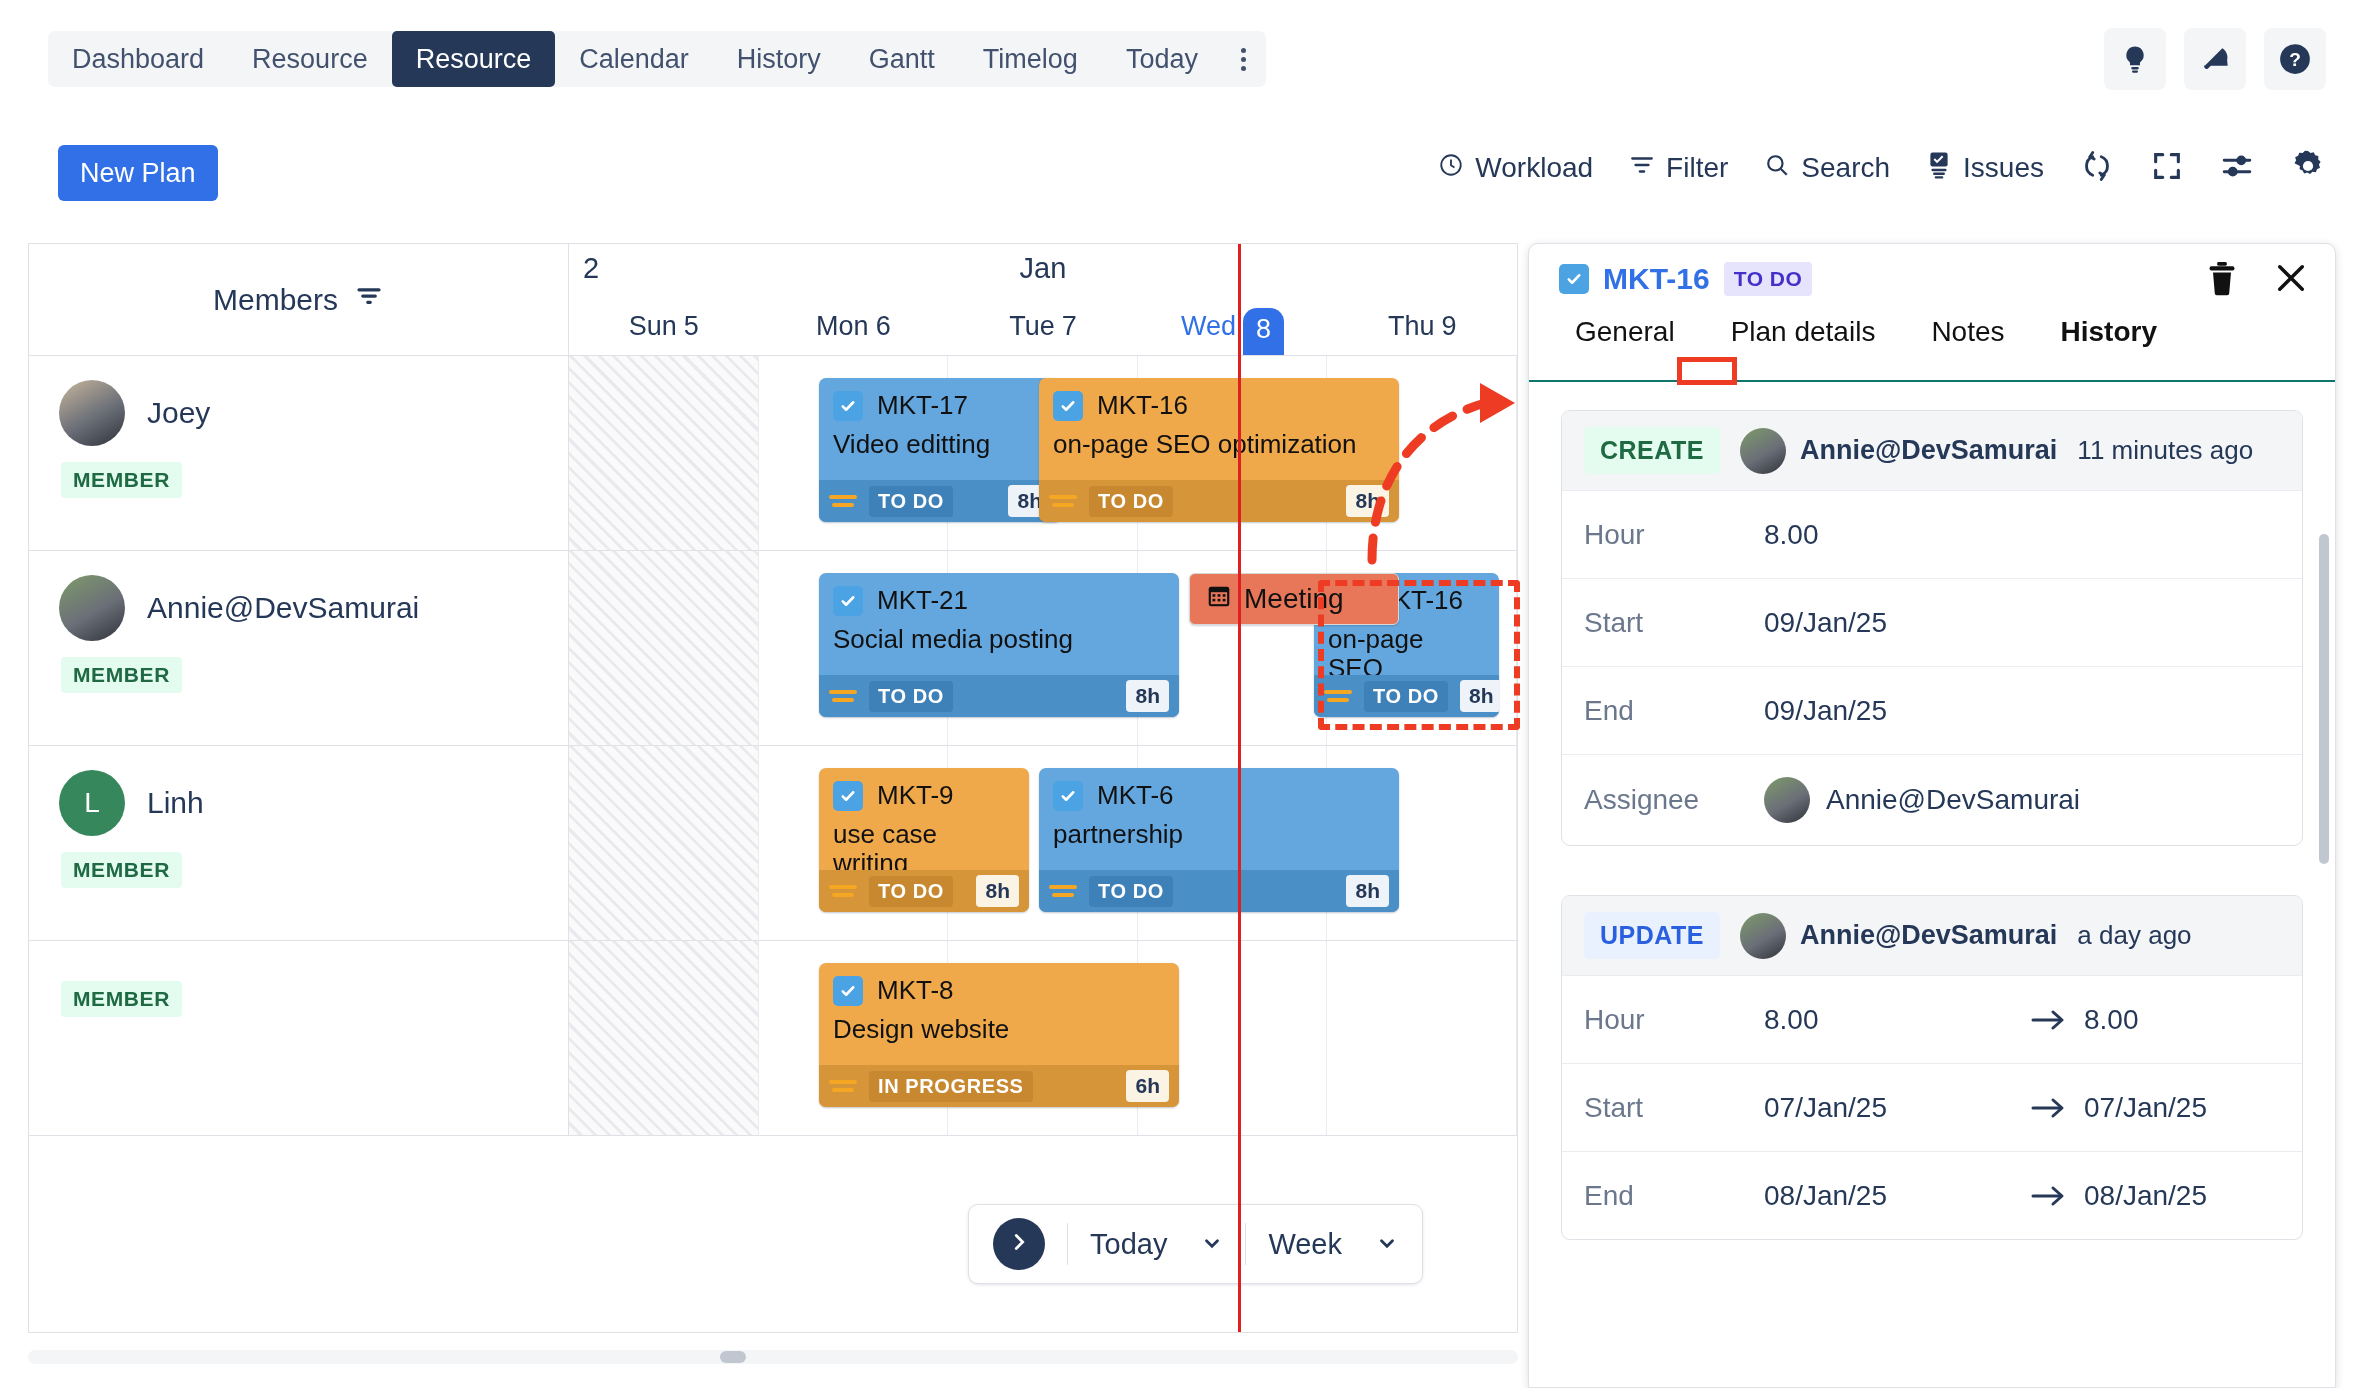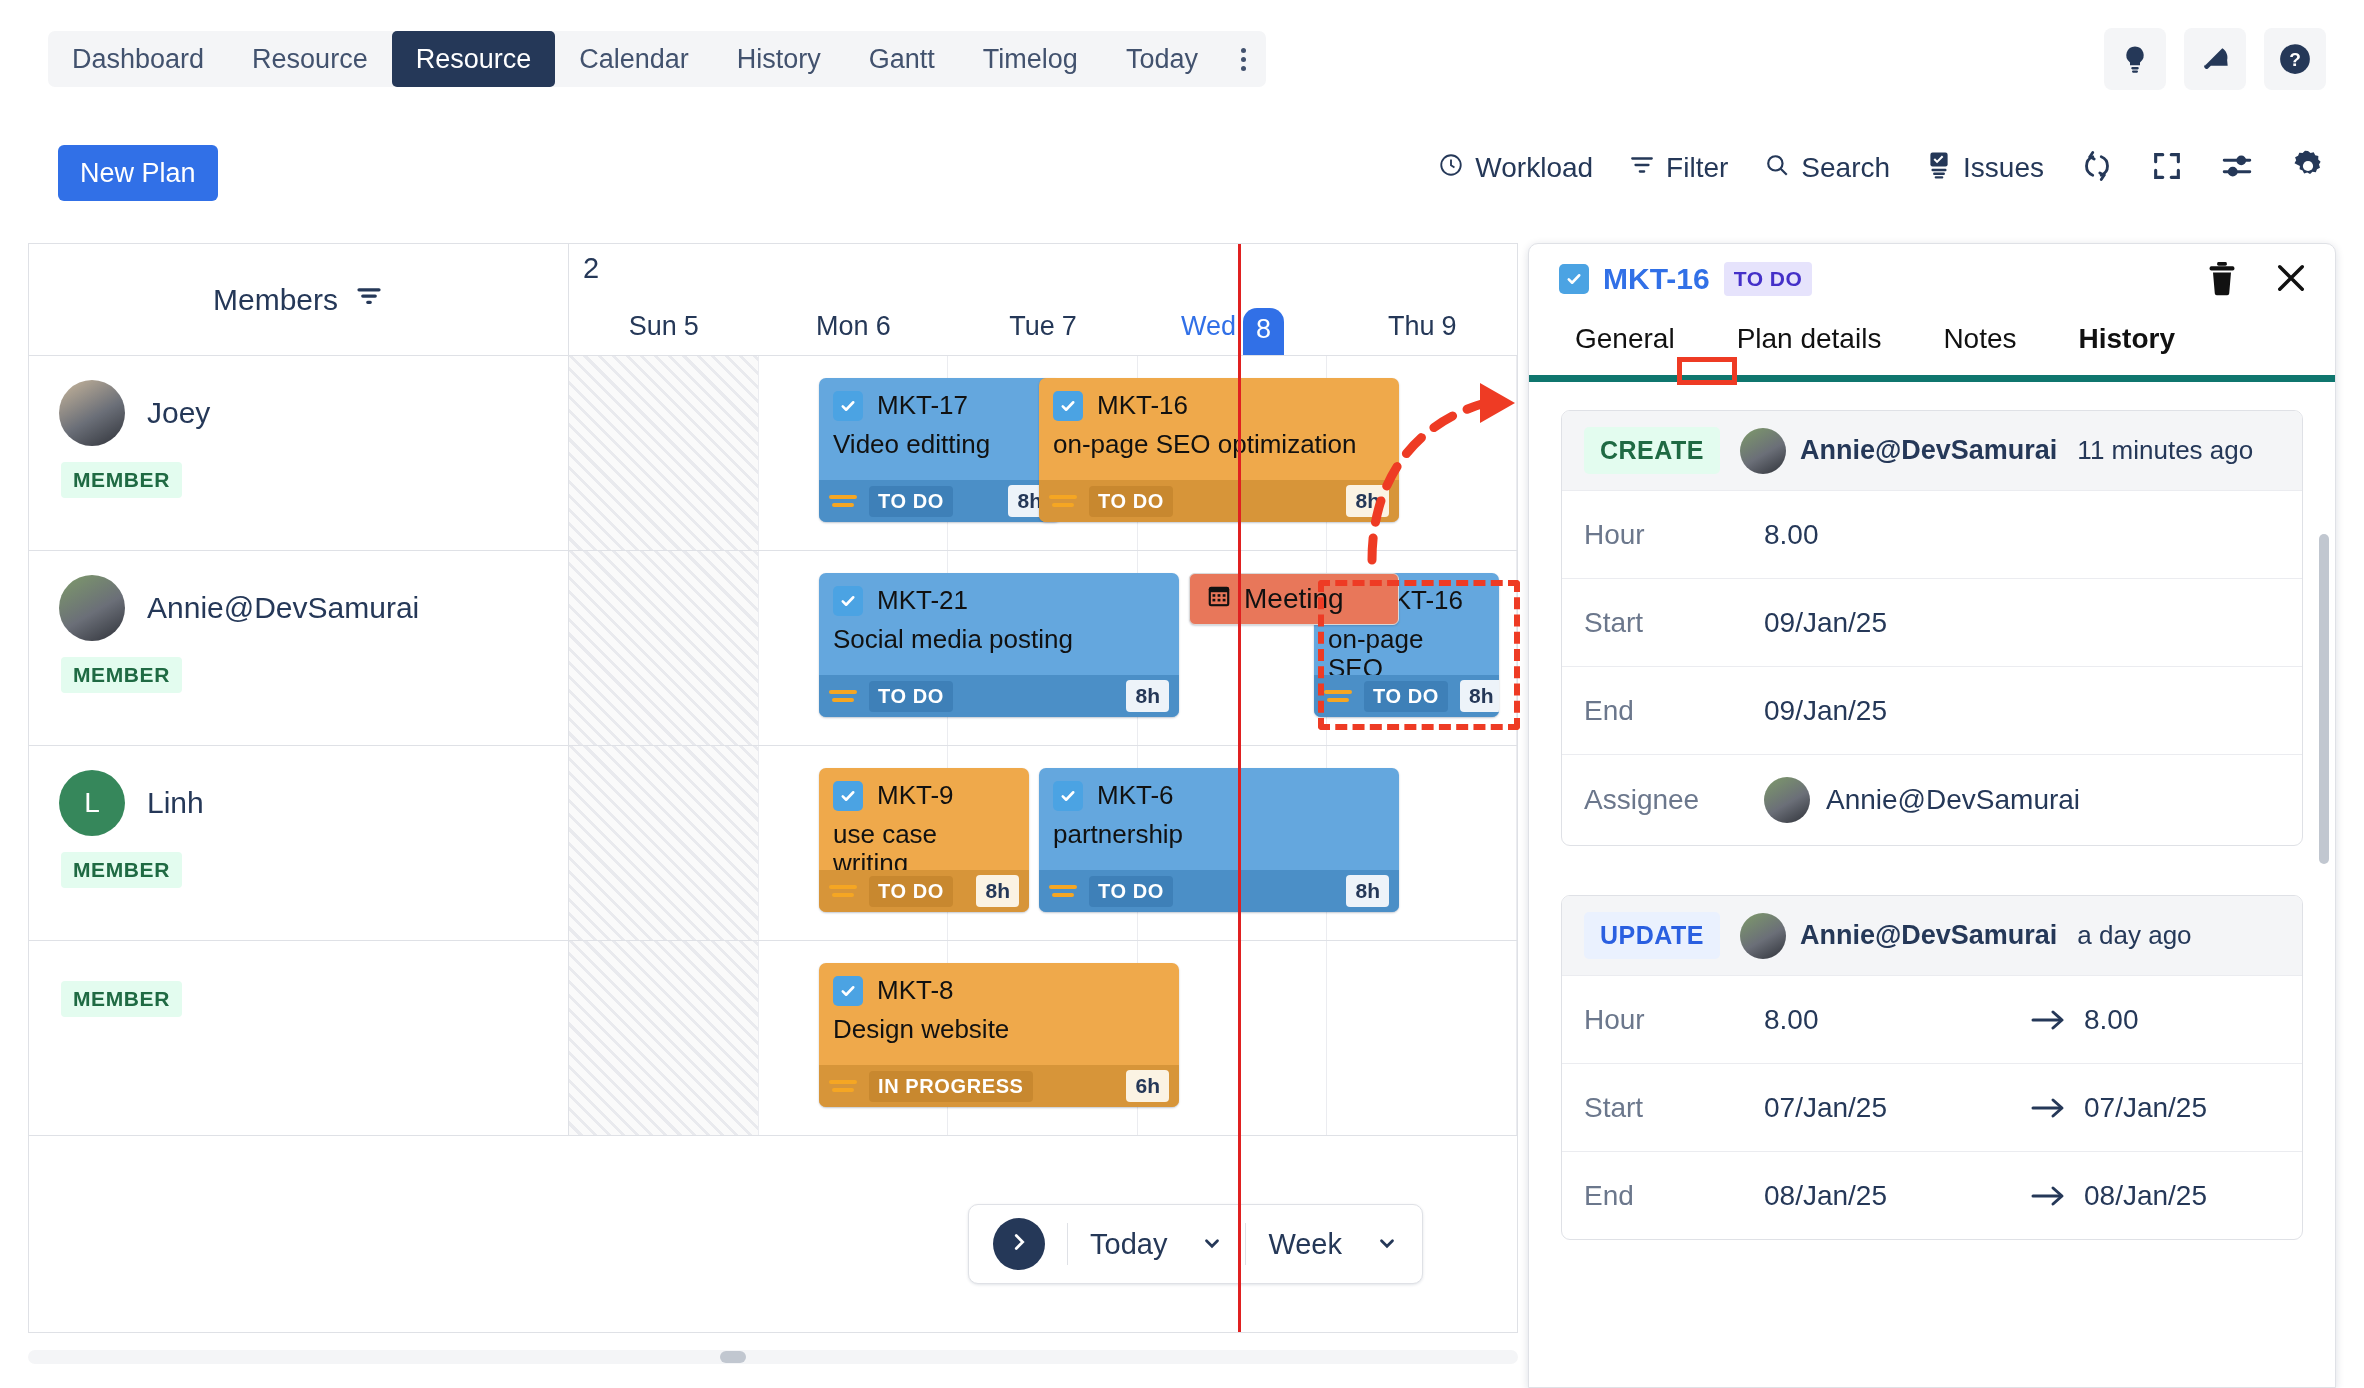--- a/index.html
+++ b/index.html
@@ -170,21 +170,21 @@
   .panel {
     position: absolute; left: 1528px; top: 243px; width: 808px; height: 1145px;
     background: #fff; border: 1px solid #DFE1E6; border-radius: 10px 10px 0 0;
     box-shadow: 0 2px 8px rgba(9,30,66,.14); overflow: hidden;
   }
   .panel-head { position: relative; height: 72px; padding: 18px 30px 0 30px; }
   .ph-left { display: flex; align-items: center; gap: 14px; }
   .ph-key { font-size: 30px; color: #3170E7; font-weight: bold; }
   .badge-todo { background: #E6E3FC; color: #4430C8; font-size: 21px; font-weight: bold; padding: 5px 10px; border-radius: 4px; letter-spacing: .5px; }
   .ph-right { position: absolute; right: 26px; top: 16px; display: flex; align-items: center; gap: 34px; }
-  .ptabs { display: flex; align-items: center; gap: 18px; padding: 0 24px; border-bottom: 7px solid #0f766e; height: 66px; }
+  .ptabs { display: flex; align-items: flex-start; gap: 12px; padding: 0 24px; border-bottom: 2px solid #0f766e; height: 66px; }
   .ptab { font-size: 28px; color: #111; padding: 0 22px 14px 22px; cursor: pointer; }
   .ptab.active { font-weight: bold; }
   .panel-body { position: absolute; left: 0; top: 140px; right: 0; bottom: 0; padding: 26px 32px 0 32px; overflow: hidden; }
   .hcard { border: 1px solid #DFE1E6; border-radius: 9px; overflow: hidden; margin-bottom: 49px; }
   .hcard-head {
     background: #F4F5F7; padding: 16px 22px; display: flex; align-items: center; gap: 20px;
   }
   .badge-create { background: #E3FCEF; color: #1F6A43; font-size: 25px; font-weight: bold; padding: 9px 16px; border-radius: 5px; letter-spacing: .5px; }
   .badge-update { background: #EAF1FE; color: #2A5FE0; font-size: 25px; font-weight: bold; padding: 9px 16px; border-radius: 5px; letter-spacing: .5px; }
   .hu { display: flex; align-items: center; gap: 14px; font-size: 27px; font-weight: bold; color: #253858; }
@@ -340,20 +340,21 @@
       <div class="members-head">
         <span>Members</span>
         <span>
           <svg width="30" height="30" viewBox="0 0 24 24" stroke="#253858" stroke-width="2.6" stroke-linecap="round">
               <path d="M4 7h16M7 12h10M11 17h2"></path>
             </svg>
         </span>
       </div>
       <div class="datehead">
         <div class="weeknum">2</div>
+        <div class="monthlbl">Jan</div>
         <div class="daycells" id="daycells">
             <div class="daycell">
               <span>Sun</span>
               <span>5</span>
             </div>
             <div class="daycell">
               <span>Mon</span>
               <span>6</span>
             </div>
             <div class="daycell">

